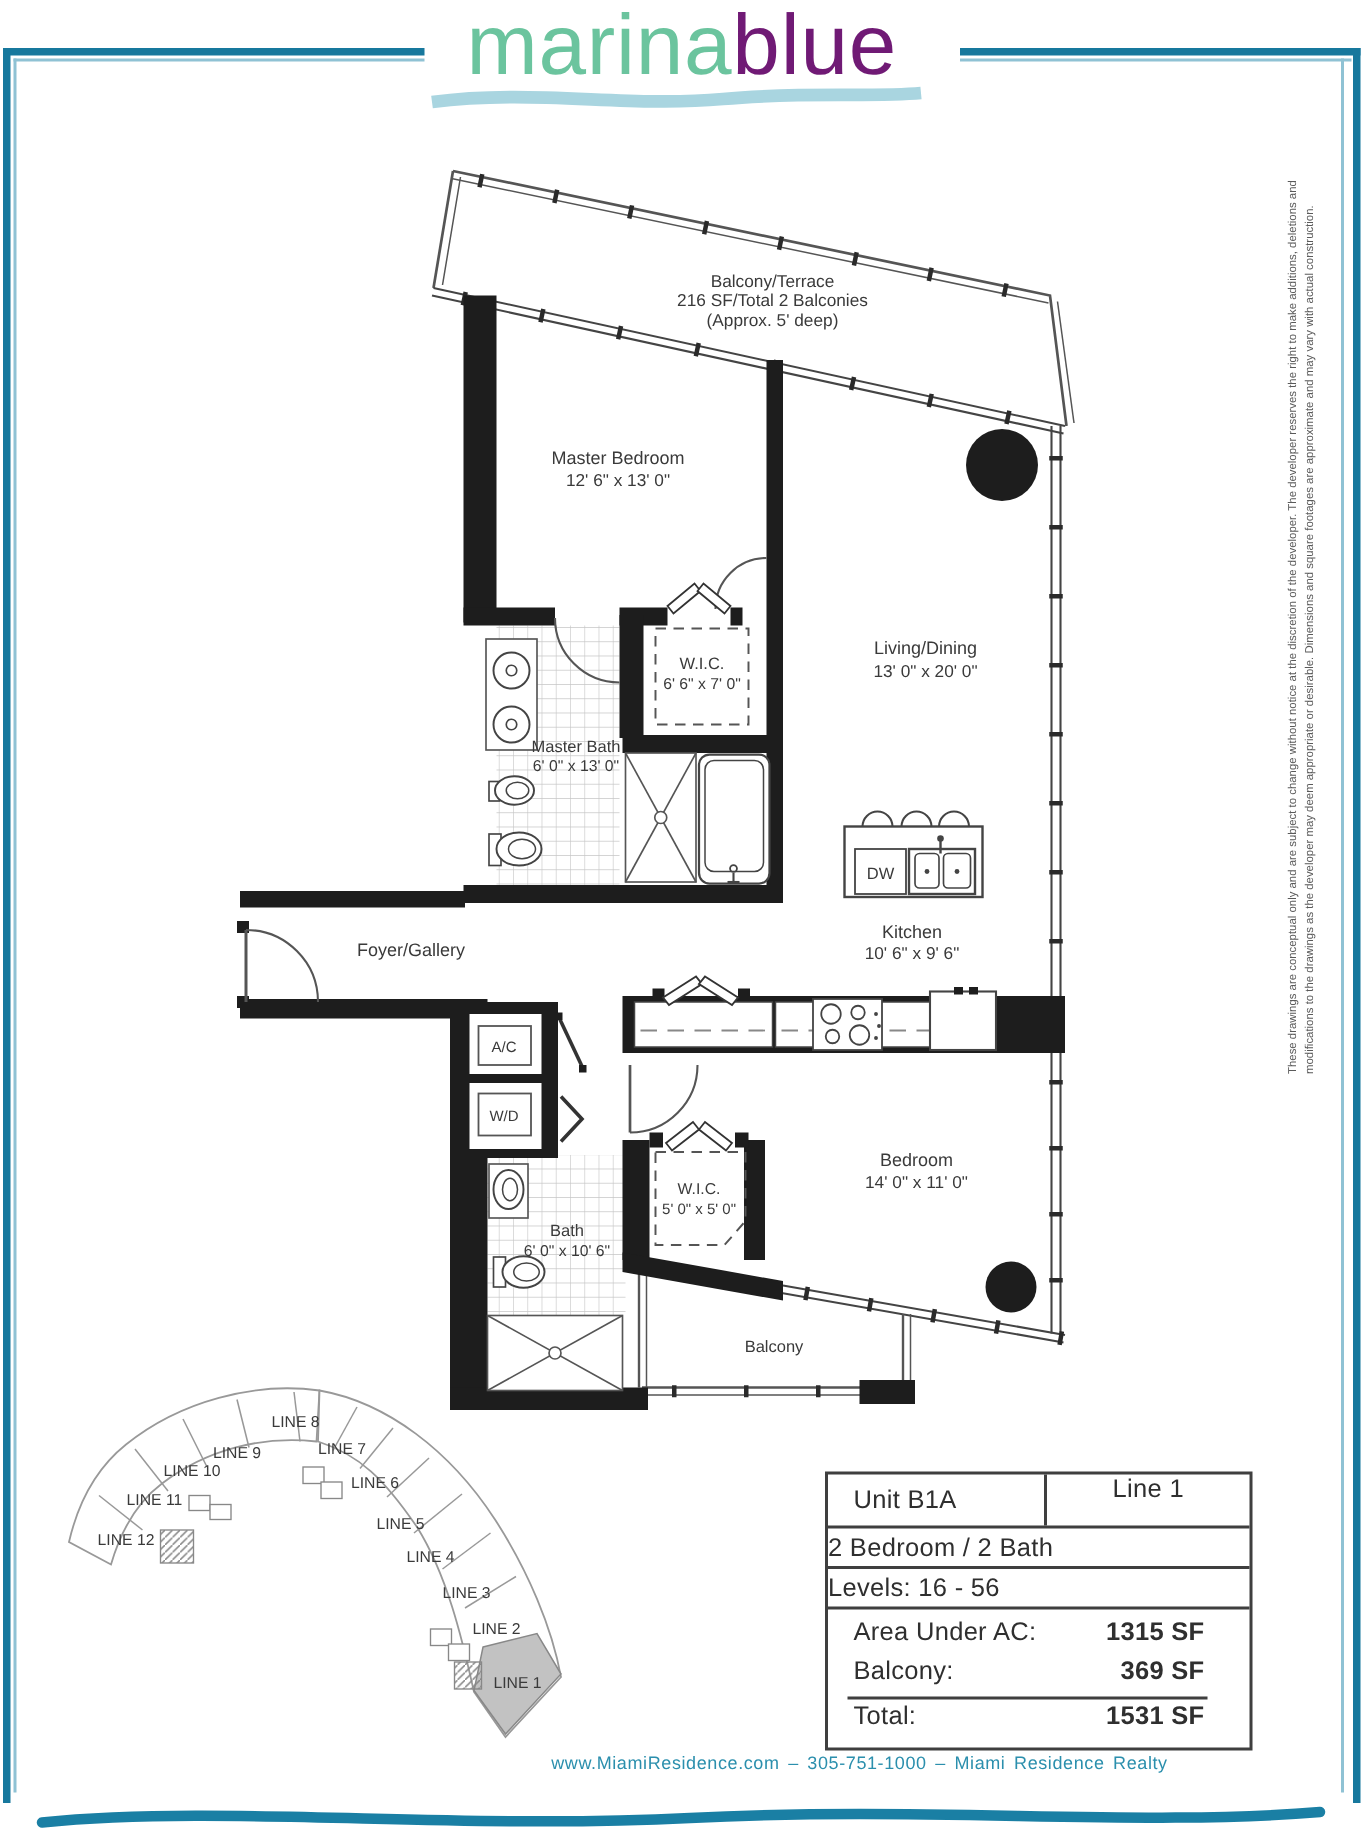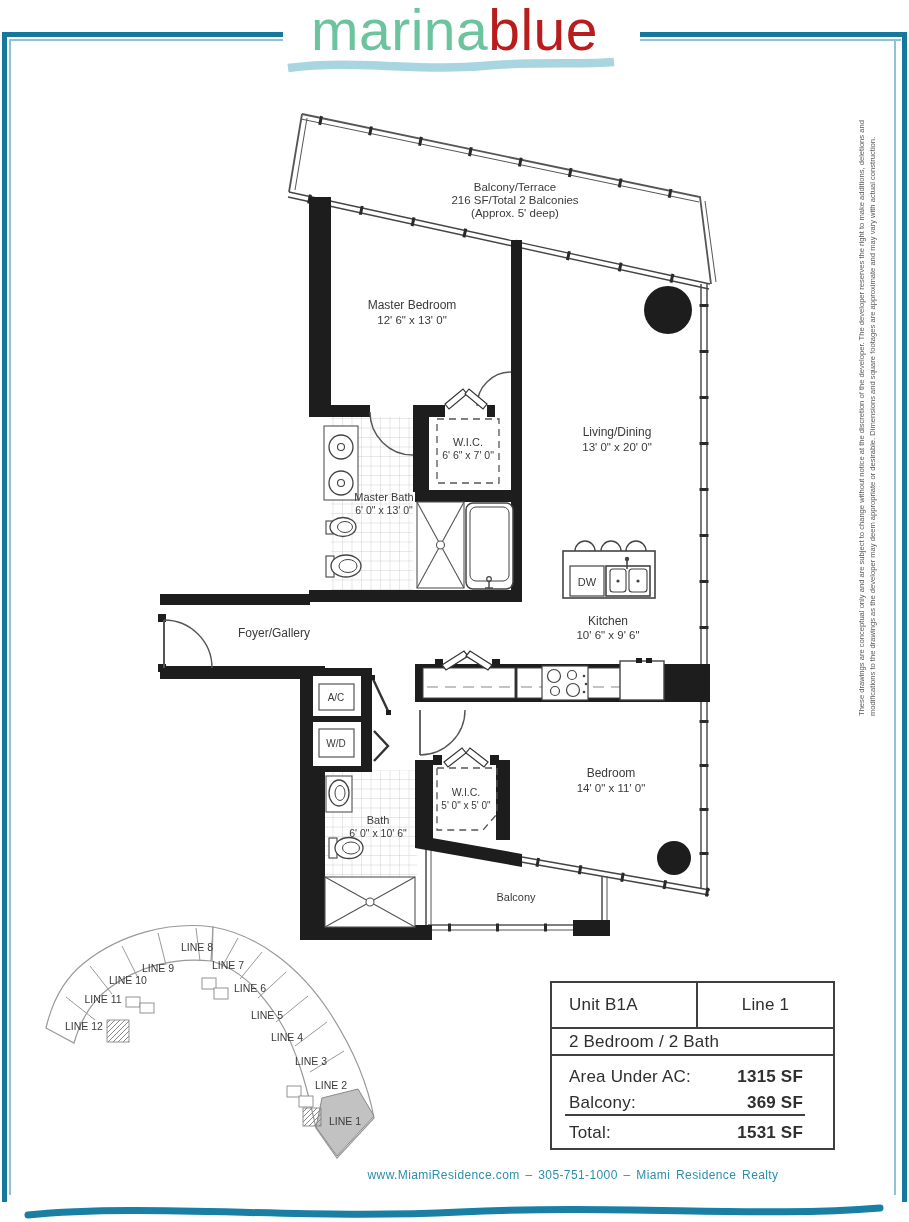--- a/index.html
+++ b/index.html
@@ -1,31 +1,31 @@
 <!DOCTYPE html>
 <html><head>
 <meta charset="utf-8">
 <style>
   html,body{margin:0;padding:0;background:#fff;}
   body{width:909px;height:1222px;overflow:hidden;font-family:"Liberation Sans",sans-serif;position:relative;}
   .page{position:absolute;inset:0;background:#fff;}
   .frame-line{position:absolute;}
   .logo{position:absolute;top:2px;left:0;width:100%;display:flex;justify-content:center;align-items:flex-start;line-height:1;letter-spacing:.5px;font-size:57px;font-weight:400;}
   .logo .m{color:#6bc49e;}
-  .logo .b{color:#b91c1c;}
+  .logo .b{color:#701a75;}
   .logo-wave{position:absolute;top:57px;left:287px;}
   .disclaimer{position:absolute;left:856px;top:716px;width:616px;height:24px;transform-origin:0 0;transform:rotate(-90deg);font-size:7.6px;line-height:11px;color:#5a5a5a;}
   .disclaimer div{white-space:nowrap;}
   .spec-table{position:absolute;left:550px;top:981px;width:285px;box-sizing:border-box;border:2px solid #3f3f3f;background:#fff;font-size:17px;color:#2f2f2f;letter-spacing:.2px;}
-  .t-row1{display:flex;height:44px;align-items:center;}
+  .t-row1{display:flex;height:34px;}
   .t-c1{width:146px;height:100%;border-right:2px solid #3f3f3f;display:flex;align-items:center;padding-left:17px;box-sizing:border-box;}
   .t-c2{flex:1;text-align:center;}
-  .t-row2,.t-row3{height:25px;border-top:2px solid #3f3f3f;display:flex;align-items:center;padding-left:17px;}
+  .t-row2,.t-row3{height:25px;border-top:2px solid #3f3f3f;display:flex;align-items:center;}
   .t-block{border-top:2px solid #3f3f3f;padding:5px 0 5px;}
-  .t-line{display:flex;height:26px;align-items:flex-end;padding:0 30px 0 17px;}
+  .t-line{display:flex;height:26px;align-items:flex-start;padding:0 30px 0 17px;}
   .t-line .val{margin-left:auto;font-weight:bold;}
   .t-sep{border-top:2px solid #3f3f3f;margin:1px 28px 1px 13px;}
   .footer{position:absolute;left:238px;top:1168px;width:670px;text-align:center;font-size:12px;color:#2b8fad;letter-spacing:.4px;word-spacing:2px;}
   .bottom-wave{position:absolute;left:0;top:1196px;}
   svg text{font-family:"Liberation Sans",sans-serif;fill:#3a3a3a;}
 </style>
 </head>
 <body>
 
 <div class="page">
@@ -325,20 +325,21 @@
       </g>
     </g>
   </svg>
 
   <div class="spec-table">
     <div class="t-row1">
       <div class="t-c1">Unit B1A</div>
       <div class="t-c2">Line 1</div>
     </div>
     <div class="t-row2">2 Bedroom / 2 Bath</div>
+    <div class="t-row3">Levels: 16 - 56</div>
     <div class="t-block">
       <div class="t-line">
         <span class="lbl">Area Under AC:</span>
         <span class="val">1315 SF</span>
       </div>
       <div class="t-line">
         <span class="lbl">Balcony:</span>
         <span class="val">369 SF</span>
       </div>
       <div class="t-sep"></div>

